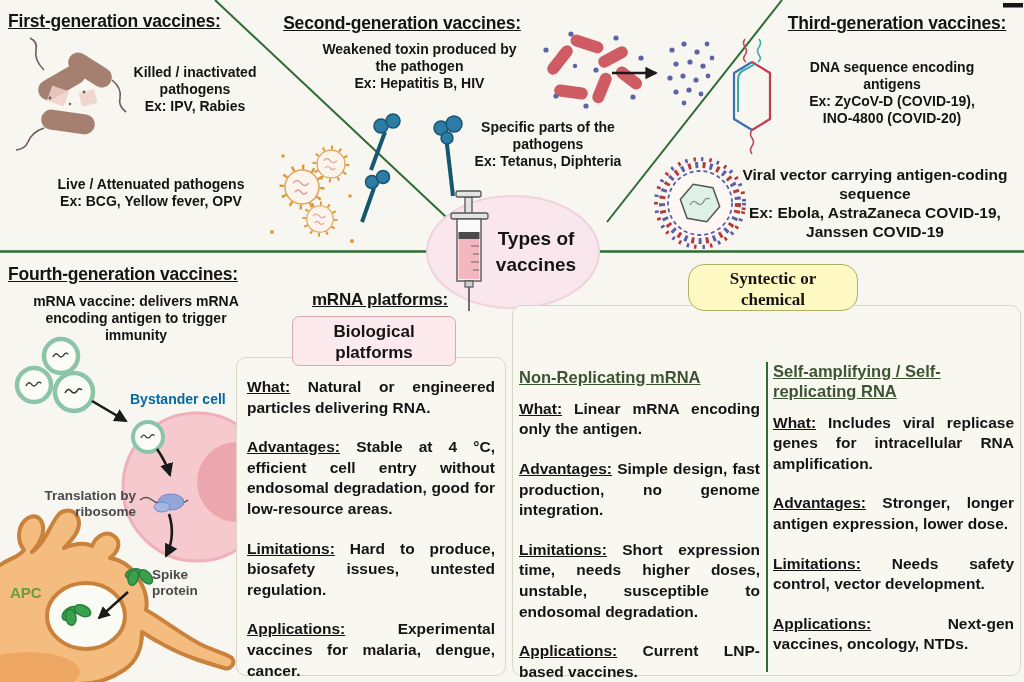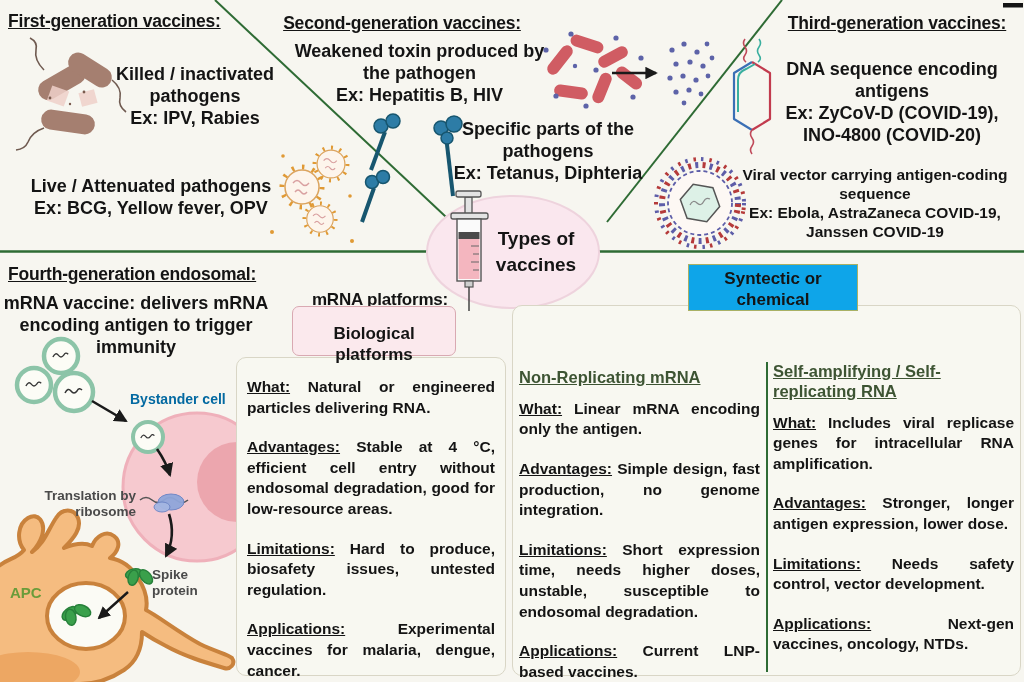--- a/index.html
+++ b/index.html
@@ -2,25 +2,25 @@
 <html><head>
 <meta charset="utf-8">
 <style>
   html,body{margin:0;padding:0;background:#e8e8e4;}
   #stage{position:relative;width:1024px;height:682px;background:#f7f6f0;overflow:hidden;
          font-family:"Liberation Sans",sans-serif;font-weight:700;color:#141414;}
   .abs{position:absolute;}
   .ctr{text-align:center;white-space:pre-line;}
   .u{text-decoration:underline;}
   .title{font-size:17.5px;letter-spacing:-0.2px;}
-  .body16{font-size:18px;line-height:1.22;}
+  .body16{font-size:14px;line-height:1.22;}
   .body15{font-size:15px;line-height:1.22;}
   .panel{position:absolute;background:#f8f8f1;border:1.5px solid #d9d6c6;border-radius:10px;box-sizing:border-box;}
   .pinkbox{position:absolute;background:#fbe9ed;border:1.5px solid #d9a9b2;border-radius:7px;box-sizing:border-box;}
-  .chembox{position:absolute;background:#0ea5e9;border:1.5px solid #a9b165;border-radius:0;box-sizing:border-box;}
+  .chembox{position:absolute;background:#fef9c3;border:1.5px solid #a9b165;border-radius:16px;box-sizing:border-box;font-family:Liberation Serif, serif;}
   .boxtitle{font-size:17px;line-height:1.25;}
   .entry{margin:0 0 19px 0;font-size:15.5px;line-height:1.33;text-align:justify;}
   .lbl{text-decoration:underline;}
   .colhead{color:#3d5433;text-decoration:underline;text-align:left;white-space:pre-line;
            font-size:16.5px;line-height:1.2;margin:0 0 11px 0;}
   .celllabel{font-size:13.5px;line-height:1.15;color:#4a4a4a;white-space:pre-line;}
   .greenlabel{color:#0369a1;}
   .z1{z-index:1}.z2{z-index:2}.z3{z-index:3}
   svg{display:block;}
 </style>
@@ -235,41 +235,41 @@
 Ex: ZyCoV-D (COVID-19),
 INO-4800 (COVID-20)</div>
   <div class="abs z2 ctr body15" style="left:727px;top:166px;width:296px;font-size:15.5px">Viral vector carrying antigen-coding
 sequence
 Ex: Ebola, AstraZaneca COVID-19,
 Janssen COVID-19</div>
 
   <div class="abs z2 ctr" style="left:487px;top:226px;width:98px;font-size:19px;line-height:1.35">Types of
 vaccines</div>
 
-  <div class="abs z2 title u" style="left:8px;top:264px">Fourth-generation endosomal:</div>
+  <div class="abs z2 title u" style="left:8px;top:264px">Fourth-generation vaccines:</div>
   <div class="abs z2 ctr body16" style="left:0px;top:293px;width:272px">mRNA vaccine: delivers  mRNA
 encoding antigen to trigger
 immunity</div>
 
   <div class="abs z2 celllabel greenlabel" style="left:130px;top:391px;width:110px;font-size:14px">Bystander cell</div>
   <div class="abs z2 celllabel" style="left:26px;top:488px;width:110px;text-align:right">Translation by
 ribosome</div>
   <div class="abs z2 celllabel" style="left:152px;top:567px;width:70px">Spike
 protein</div>
   <div class="abs z2 greenlabel" style="left:10px;top:584px;font-size:15px;color:#6a9c3a">APC</div>
 
   <div class="abs z2 title u ctr" style="left:300px;top:290px;width:160px;font-size:17px">mRNA platforms:</div>
 
   <div class="panel z1" style="left:236px;top:357px;width:270px;height:319px;padding:19px 10px 0">
     <p class="entry"><span class="lbl">What:</span> <span>Natural or engineered particles delivering RNA.</span></p>
     <p class="entry"><span class="lbl">Advantages:</span> <span>Stable at 4 °C, efficient cell entry without endosomal degradation, good for low-resource areas.</span></p>
     <p class="entry"><span class="lbl">Limitations:</span> <span>Hard to produce, biosafety issues, untested regulation.</span></p>
     <p class="entry"><span class="lbl">Applications:</span> <span>Experimental vaccines for malaria, dengue, cancer.</span></p>
   </div>
-  <div class="pinkbox z2 ctr boxtitle" style="left:292px;top:306px;width:164px;height:50px;padding-top:16px">Biological
+  <div class="pinkbox z2 ctr boxtitle" style="left:292px;top:316px;width:164px;height:50px;padding-top:4px">Biological
 platforms</div>
 
   <div class="panel z1" style="left:512px;top:305px;width:509px;height:371px"></div>
   <div class="chembox z2 ctr boxtitle" style="left:688px;top:264px;width:170px;height:47px;padding-top:3px">Syntectic or
 chemical</div>
   <div class="abs z2" style="left:766px;top:362px;width:2px;height:310px;background:#2e6b34"></div>
 
   <div class="abs z3" style="left:519px;top:368px;width:241px">
     <p class="colhead">Non-Replicating mRNA</p>
     <p class="entry"><span class="lbl">What:</span> <span>Linear mRNA encoding only the antigen.</span></p>

